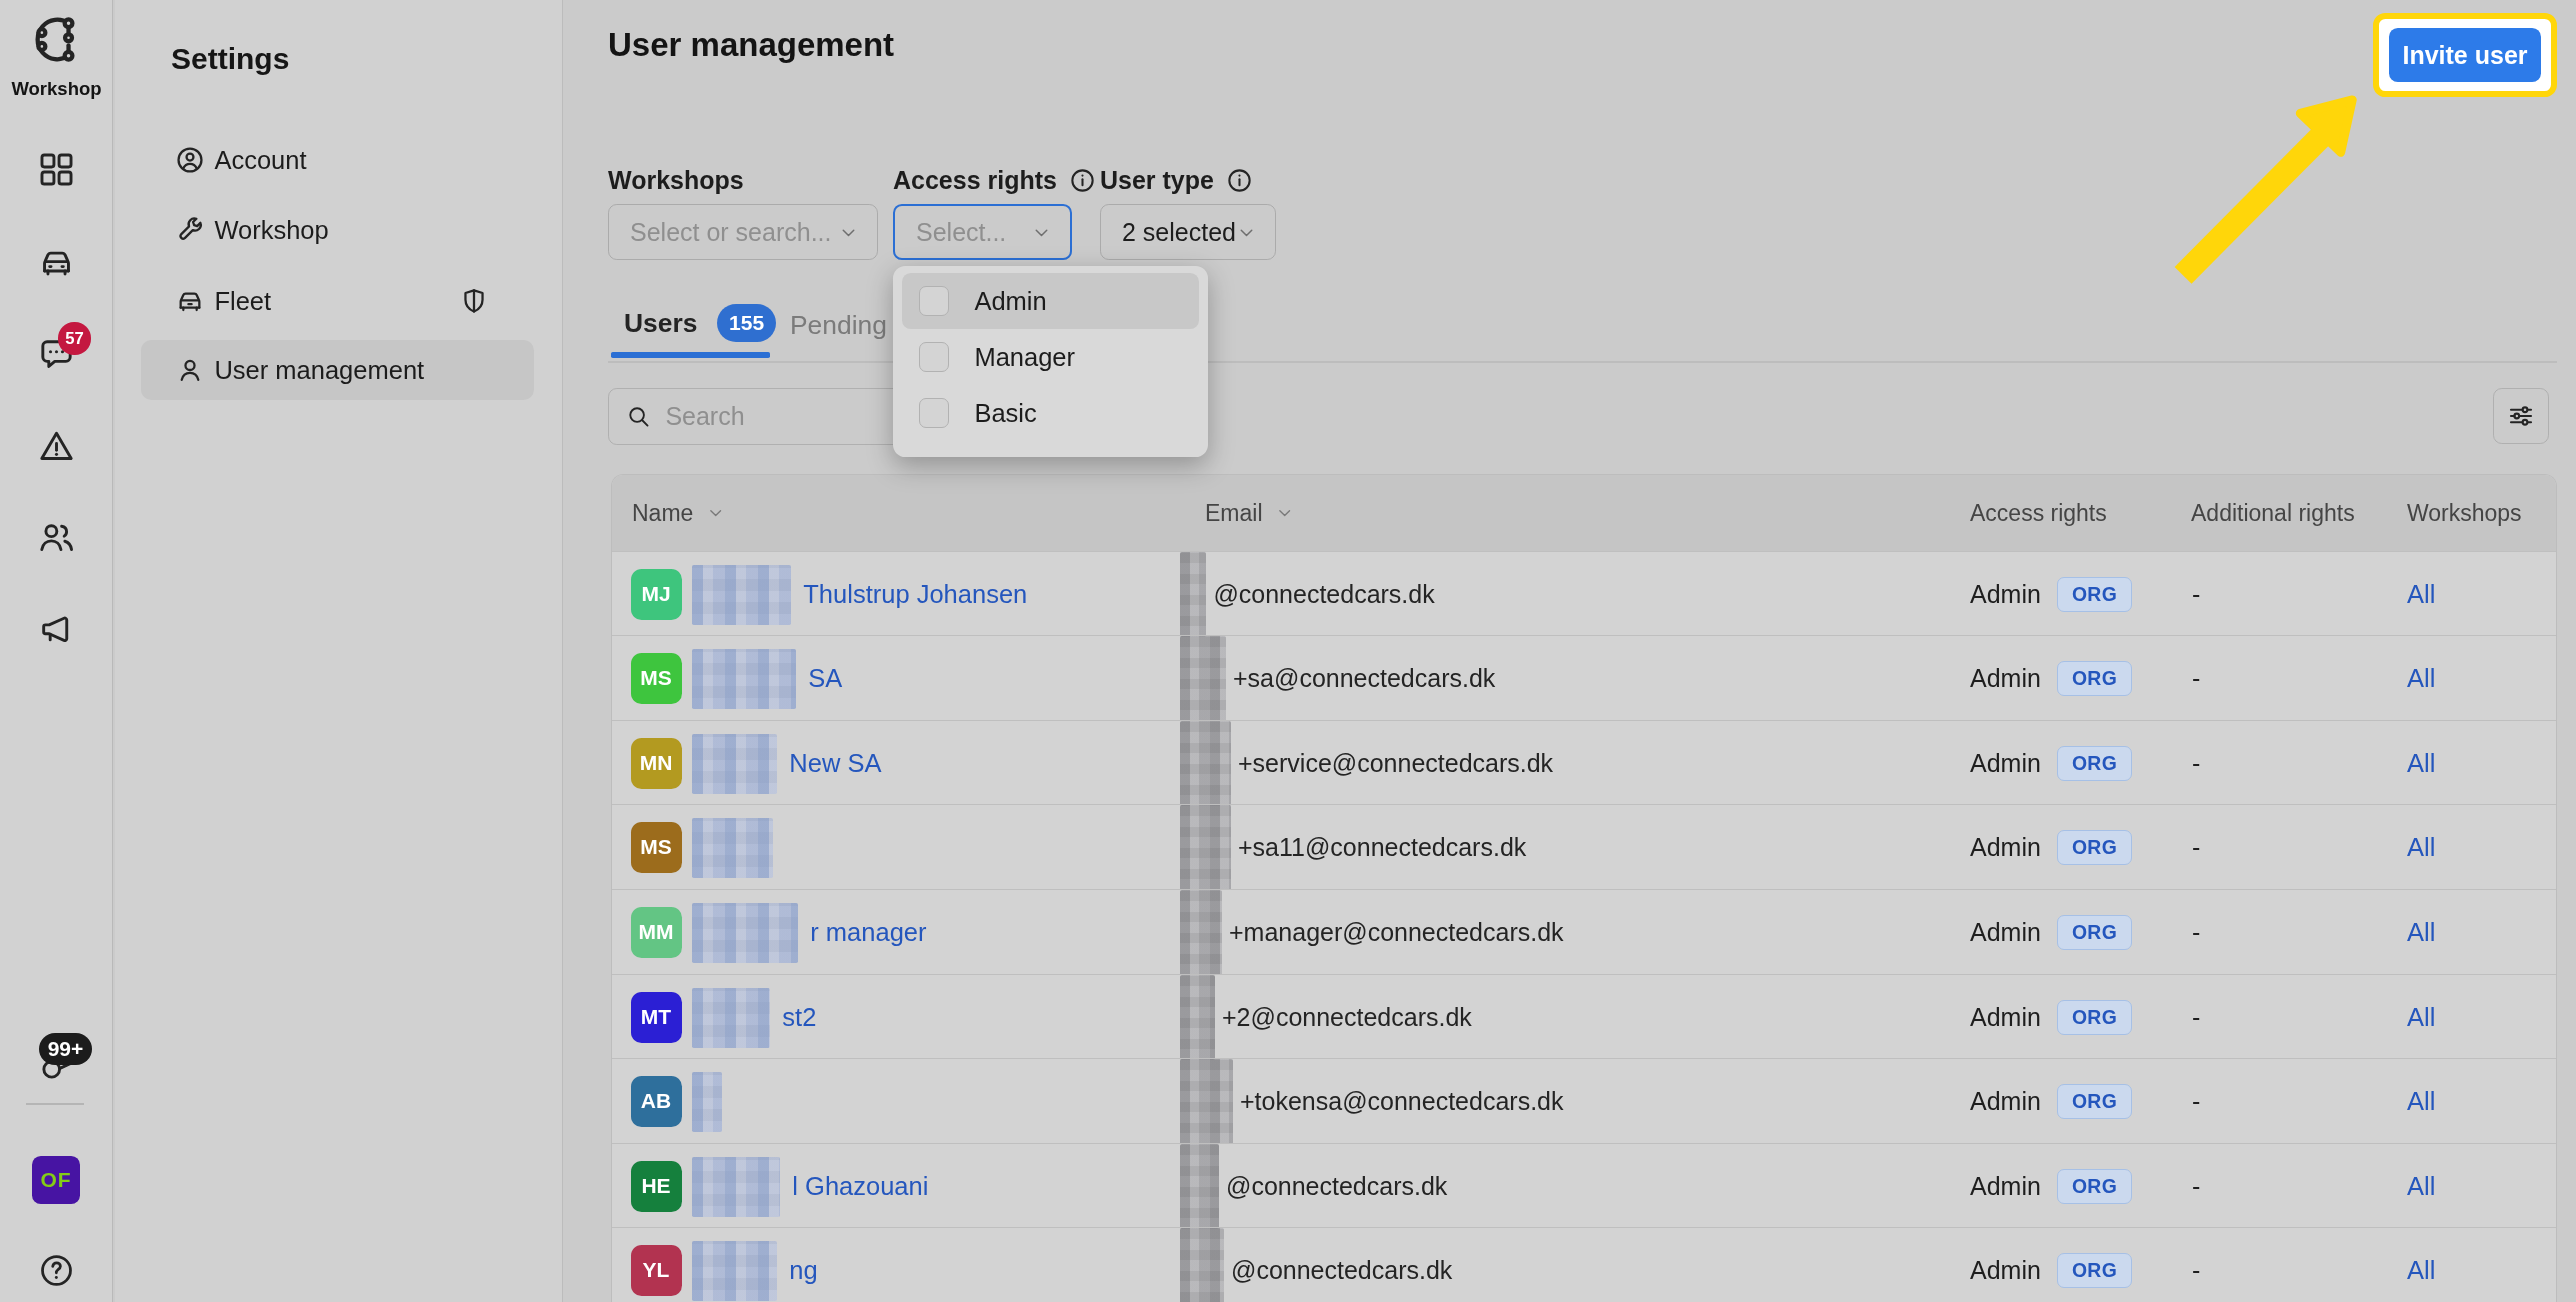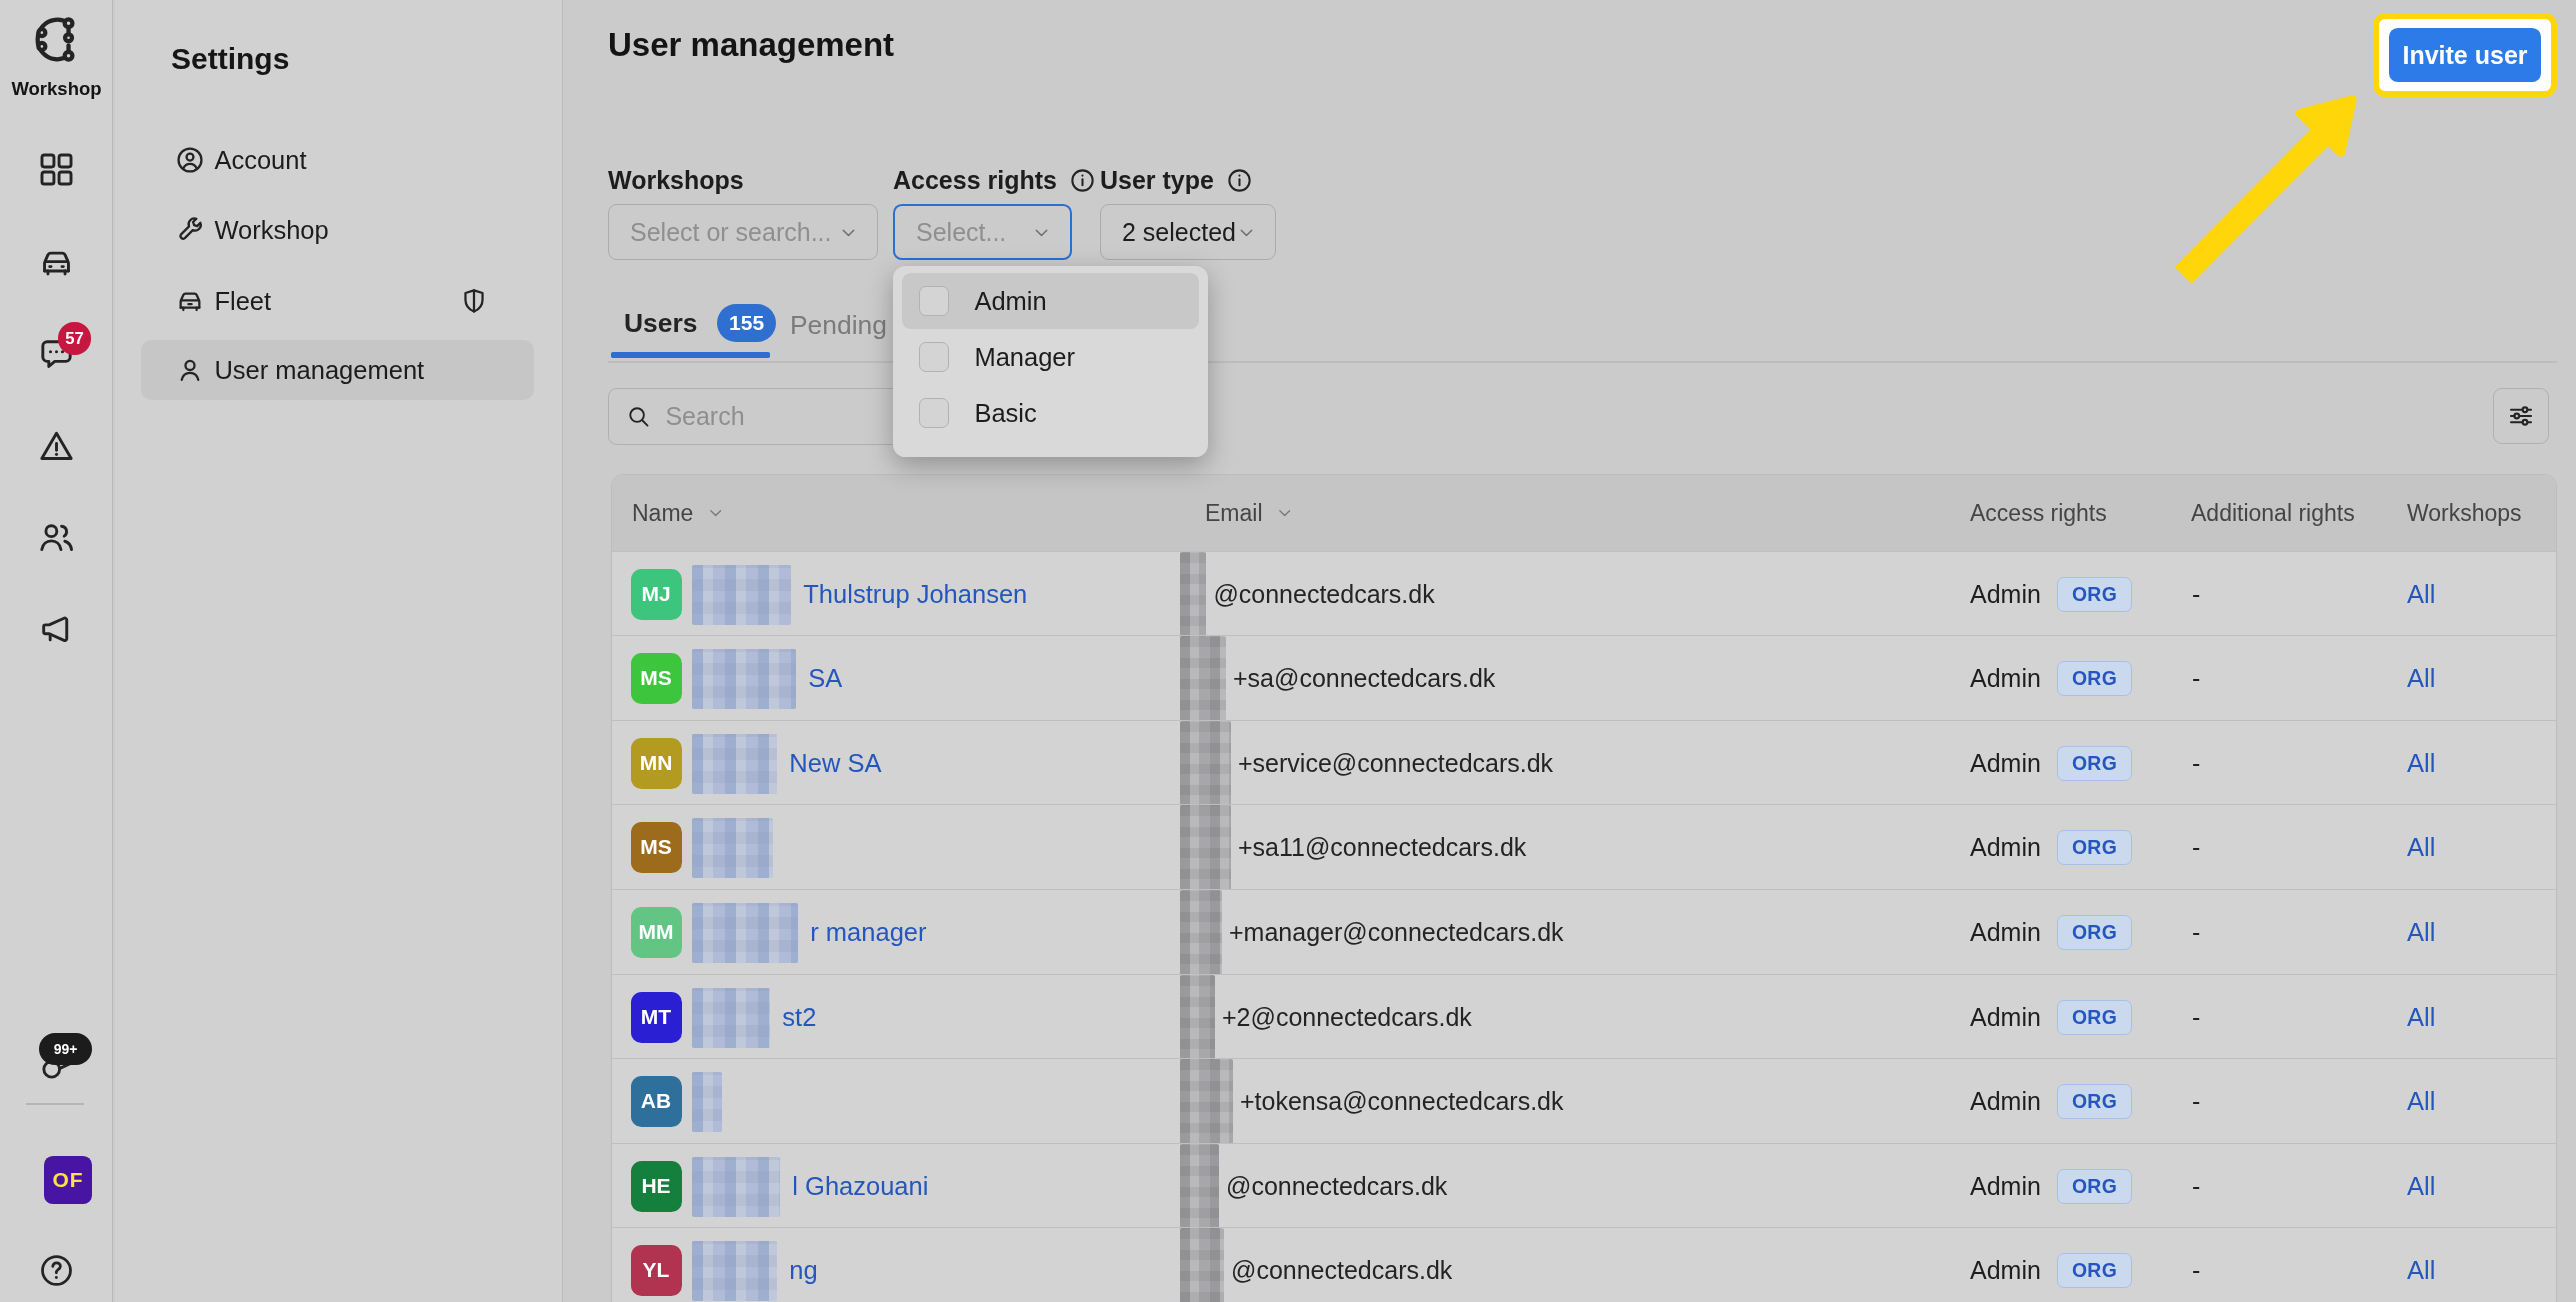--- a/index.html
+++ b/index.html
@@ -8,23 +8,23 @@
   svg { display:block; }
   .icon { stroke:#242424; fill:none; stroke-width:1.7; stroke-linecap:round; stroke-linejoin:round; }
 
   
   #rail { position:absolute; left:0; top:0; width:113px; height:1302px; background:#d2d2d2; border-right:1.8px solid #b9b9b9; }
   .rail-logo { position:absolute; left:29px; top:12.3px; width:55px; height:63px; }
   .rail-logo-label { position:absolute; left:0; top:78px; width:113px; text-align:center; font-size:18.5px; font-weight:bold; color:#141414; }
   .rail-btn { position:absolute; left:36px; width:41px; height:41px; cursor:pointer; }
   .rail-badge { position:absolute; background:#c41840; color:#fff; font-weight:bold; border-radius:16px; display:flex; align-items:center; justify-content:center; }
   #chat-badge { left:58px; top:322px; width:33px; height:33px; font-size:16.7px; }
-  #whistle-badge { left:39px; top:1033px; width:53px; height:32px; font-size:14px; background:#1c1c1c; border-radius:16px; }
+  #whistle-badge { left:39px; top:1033px; width:53px; height:32px; font-size:21px; background:#1c1c1c; border-radius:16px; }
   .rail-divider { position:absolute; left:26.4px; top:1103px; width:58px; height:1.8px; background:#b5b5b5; }
-  #rail-avatar { position:absolute; left:32px; top:1156px; width:48px; height:48px; background:#4714a3; border-radius:8.8px; color:#fde047; font-size:21px; font-weight:bold; display:flex; align-items:center; justify-content:center; letter-spacing:0.9px; cursor:pointer;margin-left:12px; }
+  #rail-avatar { position:absolute; left:32px; top:1156px; width:48px; height:48px; background:#4714a3; border-radius:8.8px; color:#84cc16; font-size:21px; font-weight:bold; display:flex; align-items:center; justify-content:center; letter-spacing:0.9px; cursor:pointer; }
   #help-btn { position:absolute; left:37px; top:1251px; width:39px; height:39px; cursor:pointer; }
 
   
   #sidebar { position:absolute; left:115px; top:0; width:448px; height:1302px; background:#d1d1d1; border-right:1.8px solid #bcbcbc; }
   #sidebar-title { position:absolute; left:40px; top:42px; font-size:30px; font-weight:bold; color:#161616;margin-left:16px; }
   .side-item { position:absolute; left:26.4px; width:393px; height:60px; display:flex; align-items:center; gap:8px; padding-left:33px; border-radius:10.6px; cursor:pointer; font-size:25.5px; color:#1c1c1c; }
   .side-item.active { background:#c6c6c6; }
   .side-item .sicon { width:32px; height:32px; flex:0 0 auto; }
   .side-shield { position:absolute; right:44px; width:32px; height:33px; }
 

